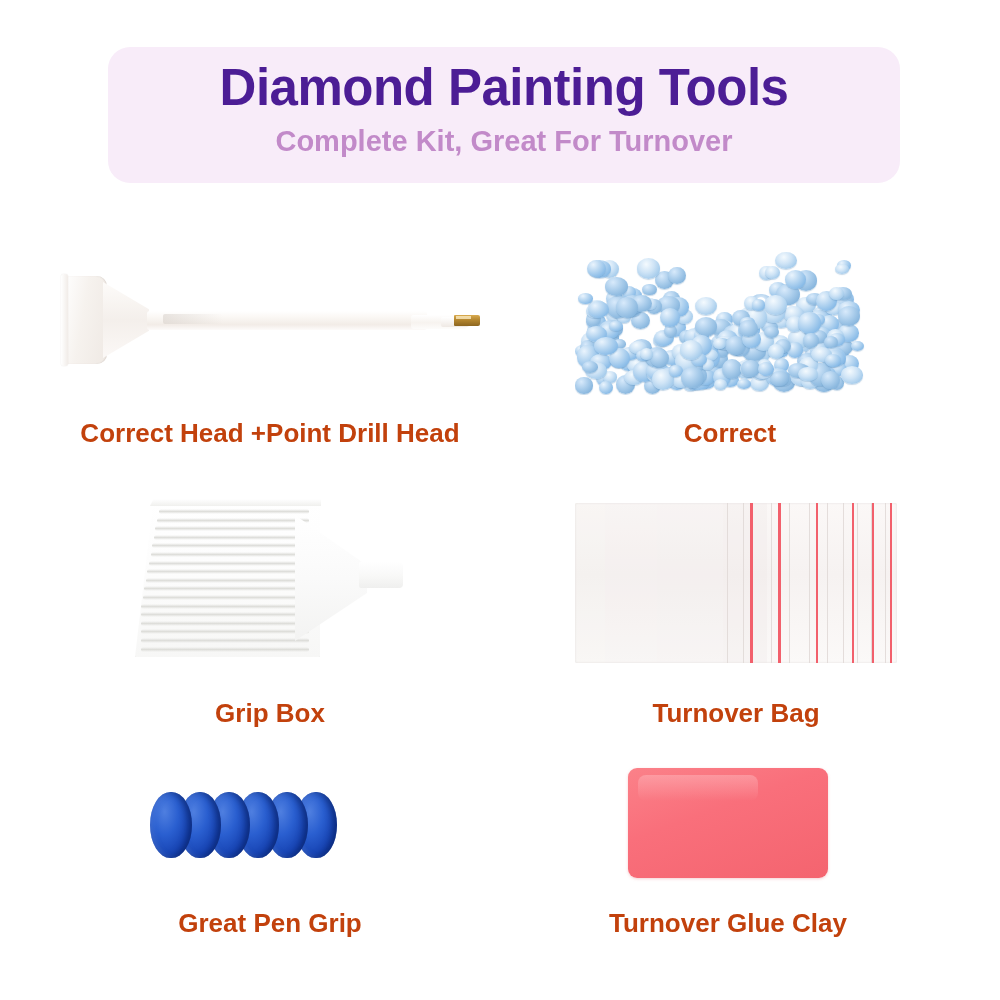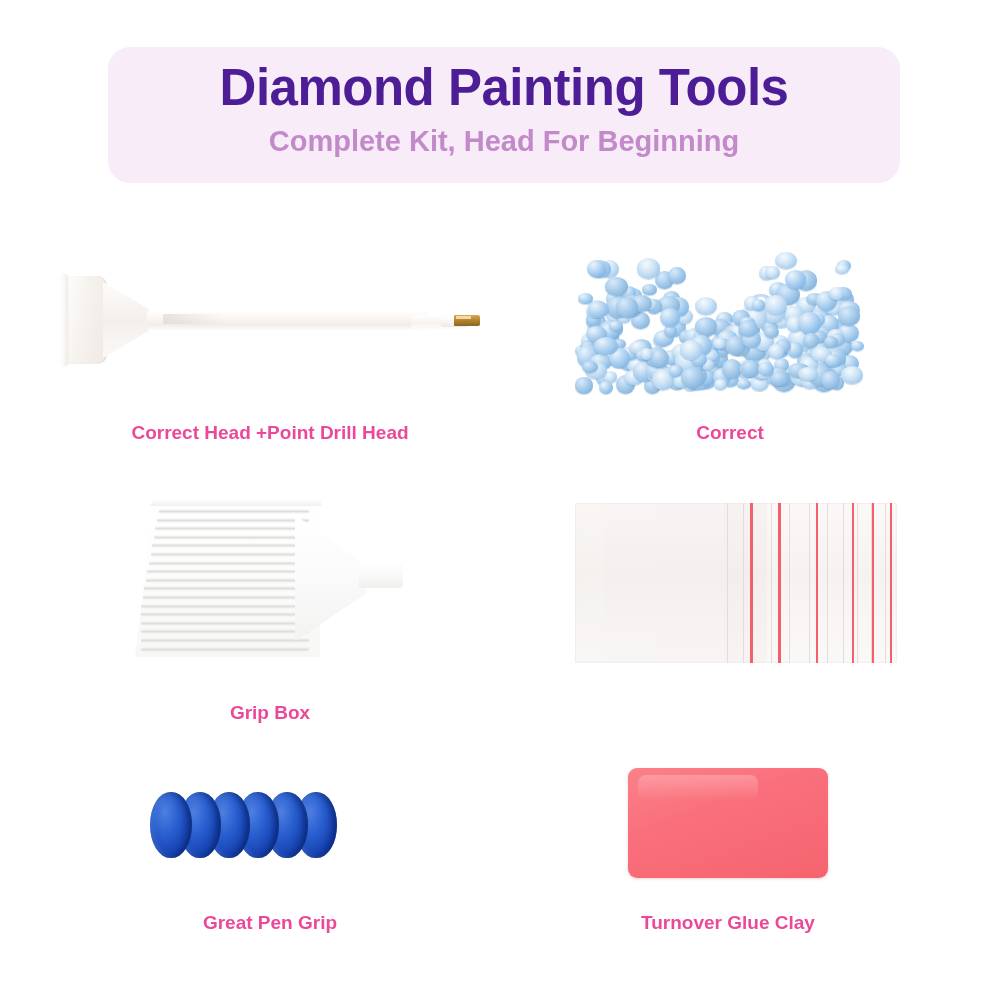--- a/index.html
+++ b/index.html
@@ -49,23 +49,23 @@
     font-weight: 700;
     color: #c28ac9;
     line-height: 40px;
     white-space: nowrap;
     margin-top: 2px;
   }
 
   
   .item-label {
     position: absolute;
-    font-size: 19px;
+    font-size: 26px;
     font-weight: 700;
-    color: #ec4899;
+    color: #c2410c;
     text-align: center;
     white-space: nowrap;
     line-height: 30px;
   }
 
   
   .pen-wrap {
     position: absolute;
     left: 55px;
     top: 270px;
@@ -316,21 +316,21 @@
     border-radius: 8px;
   }
 </style>
 </head>
 <body>
 
 <div class="page">
 
   <div class="banner">
     <div class="banner-title">Diamond Painting Tools</div>
-    <div class="banner-subtitle">Complete Kit, Head For Beginning</div>
+    <div class="banner-subtitle">Complete Kit, Great For Turnover</div>
   </div>
 
   <div class="pen-wrap">
     <div class="pen-head"></div>
     <div class="pen-head-edge"></div>
     <div class="pen-funnel"></div>
     <div class="pen-shaft"></div>
     <div class="pen-faint-text"></div>
     <div class="pen-shaft-2"></div>
     <div class="pen-collar"></div>
@@ -658,20 +658,21 @@
       <div class="bag-fold" style="left: 282px;"></div>
       <div class="bag-fold" style="left: 296px;"></div>
       <div class="bag-fold" style="left: 310px;"></div>
       <div class="bag-zip" style="left: 175px; width: 3px;"></div>
       <div class="bag-zip" style="left: 203px; width: 3px;"></div>
       <div class="bag-zip" style="left: 241px; width: 2px;"></div>
       <div class="bag-zip" style="left: 277px; width: 2px;"></div>
       <div class="bag-zip" style="left: 297px; width: 2px;"></div>
       <div class="bag-zip" style="left: 315px; width: 2px;"></div>
     </div>
+  <div class="item-label" style="left:600px; top:698px; width:272px;">Turnover Bag</div>
 
   <div class="grip-wrap">
     <div id="grip-segments">
         <div class="grip-seg" style="left: 0px; z-index: 6;"></div>
         <div class="grip-seg" style="left: 29px; z-index: 5;"></div>
         <div class="grip-seg" style="left: 58px; z-index: 4;"></div>
         <div class="grip-seg" style="left: 87px; z-index: 3;"></div>
         <div class="grip-seg" style="left: 116px; z-index: 2;"></div>
         <div class="grip-seg" style="left: 145px; z-index: 1;"></div>
       </div>

